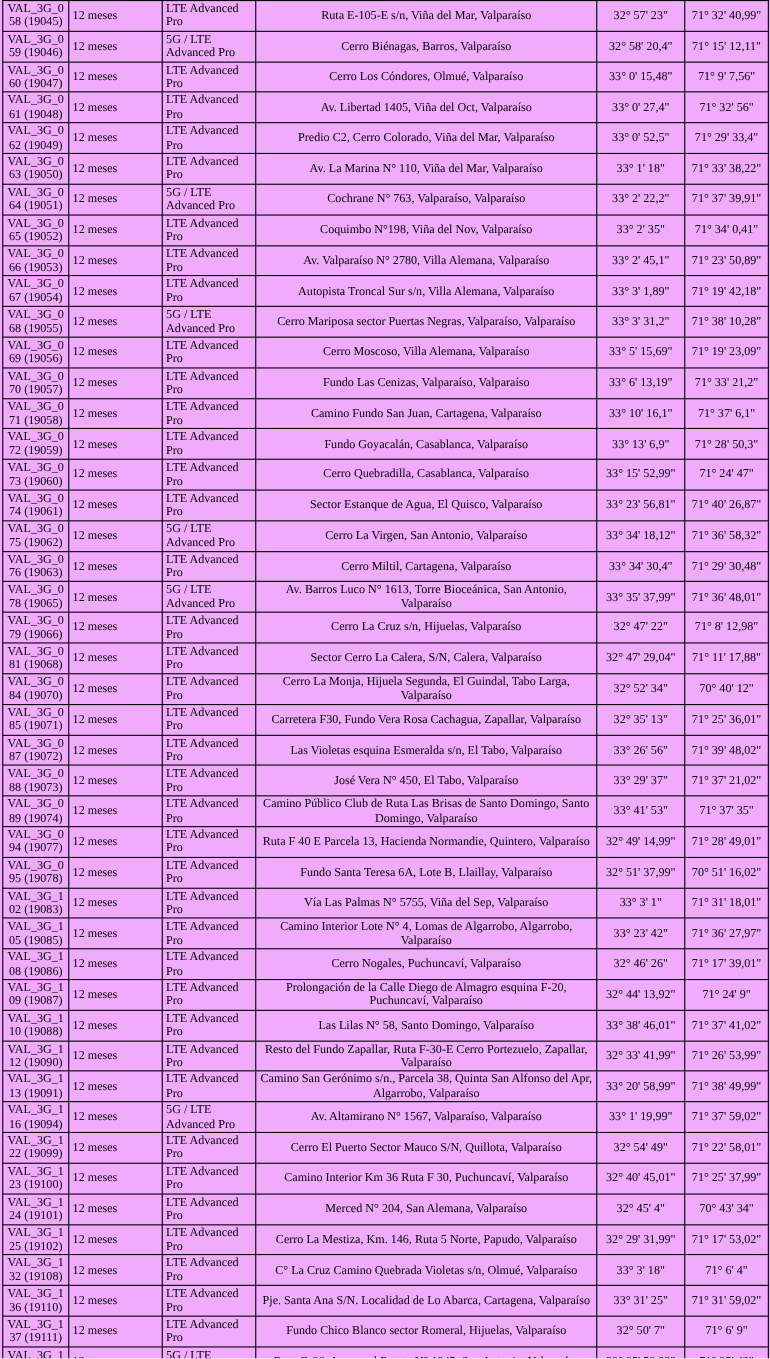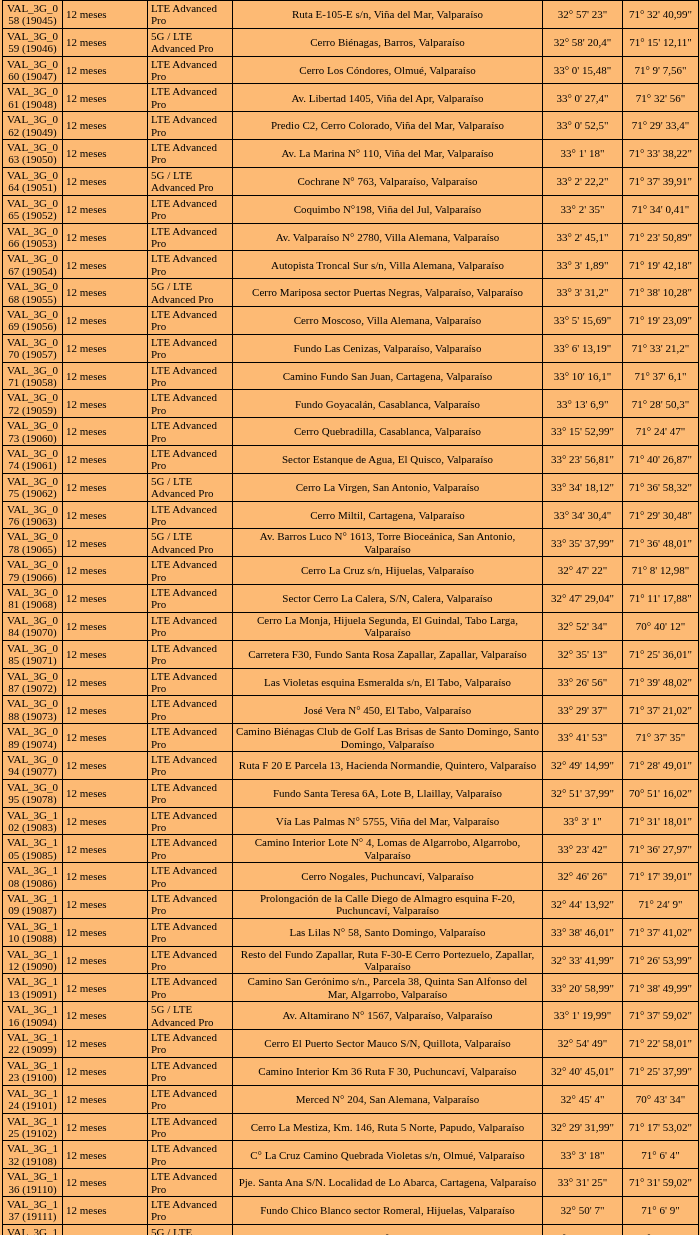--- a/index.html
+++ b/index.html
@@ -4,21 +4,21 @@
 <style>
   html, body {
     margin: 0;
     padding: 0;
     background: #ffffff;
   }
   .page {
     width: 700px;
     height: 1235px;
     overflow: hidden;
-    background: #fdba74;
+    background: #f0abfc;
   }
   table.sites-table {
     border-collapse: collapse;
     table-layout: fixed;
     margin-left: 2px;
     width: 696px;
   }
   table.sites-table td {
     border: 1px solid #000000;
     font-family: "Liberation Serif", "DejaVu Serif", serif;
@@ -87,21 +87,21 @@
     <td class="c-addr">Cerro Los Cóndores, Olmué, Valparaíso</td>
     <td class="c-lat">33° 0' 15,48"</td>
     <td class="c-lon">71° 9' 7,56"</td>
   </tr>
         <tr>
     <td class="c-id">VAL_3G_0
 61 (19048)</td>
     <td class="c-term">12 meses</td>
     <td class="c-tech">LTE Advanced
 Pro</td>
-    <td class="c-addr">Av. Libertad 1405, Viña del Apr, Valparaíso</td>
+    <td class="c-addr">Av. Libertad 1405, Viña del Oct, Valparaíso</td>
     <td class="c-lat">33° 0' 27,4"</td>
     <td class="c-lon">71° 32' 56"</td>
   </tr>
         <tr>
     <td class="c-id">VAL_3G_0
 62 (19049)</td>
     <td class="c-term">12 meses</td>
     <td class="c-tech">LTE Advanced
 Pro</td>
     <td class="c-addr">Predio C2, Cerro Colorado, Viña del Mar, Valparaíso</td>
@@ -127,21 +127,21 @@
     <td class="c-addr">Cochrane N° 763, Valparaíso, Valparaíso</td>
     <td class="c-lat">33° 2' 22,2"</td>
     <td class="c-lon">71° 37' 39,91"</td>
   </tr>
         <tr>
     <td class="c-id">VAL_3G_0
 65 (19052)</td>
     <td class="c-term">12 meses</td>
     <td class="c-tech">LTE Advanced
 Pro</td>
-    <td class="c-addr">Coquimbo N°198, Viña del Jul, Valparaíso</td>
+    <td class="c-addr">Coquimbo N°198, Viña del Nov, Valparaíso</td>
     <td class="c-lat">33° 2' 35"</td>
     <td class="c-lon">71° 34' 0,41"</td>
   </tr>
         <tr>
     <td class="c-id">VAL_3G_0
 66 (19053)</td>
     <td class="c-term">12 meses</td>
     <td class="c-tech">LTE Advanced
 Pro</td>
     <td class="c-addr">Av. Valparaíso N° 2780, Villa Alemana, Valparaíso</td>
@@ -287,21 +287,21 @@
     <td class="c-addr">Cerro La Monja, Hijuela Segunda, El Guindal, Tabo Larga, Valparaíso</td>
     <td class="c-lat">32° 52' 34"</td>
     <td class="c-lon">70° 40' 12"</td>
   </tr>
         <tr>
     <td class="c-id">VAL_3G_0
 85 (19071)</td>
     <td class="c-term">12 meses</td>
     <td class="c-tech">LTE Advanced
 Pro</td>
-    <td class="c-addr">Carretera F30, Fundo Santa Rosa Zapallar, Zapallar, Valparaíso</td>
+    <td class="c-addr">Carretera F30, Fundo Vera Rosa Cachagua, Zapallar, Valparaíso</td>
     <td class="c-lat">32° 35' 13"</td>
     <td class="c-lon">71° 25' 36,01"</td>
   </tr>
         <tr>
     <td class="c-id">VAL_3G_0
 87 (19072)</td>
     <td class="c-term">12 meses</td>
     <td class="c-tech">LTE Advanced
 Pro</td>
     <td class="c-addr">Las Violetas esquina Esmeralda s/n, El Tabo, Valparaíso</td>
@@ -317,51 +317,51 @@
     <td class="c-addr">José Vera N° 450, El Tabo, Valparaíso</td>
     <td class="c-lat">33° 29' 37"</td>
     <td class="c-lon">71° 37' 21,02"</td>
   </tr>
         <tr>
     <td class="c-id">VAL_3G_0
 89 (19074)</td>
     <td class="c-term">12 meses</td>
     <td class="c-tech">LTE Advanced
 Pro</td>
-    <td class="c-addr">Camino Biénagas Club de Golf Las Brisas de Santo Domingo, Santo Domingo, Valparaíso</td>
+    <td class="c-addr">Camino Público Club de Ruta Las Brisas de Santo Domingo, Santo Domingo, Valparaíso</td>
     <td class="c-lat">33° 41' 53"</td>
     <td class="c-lon">71° 37' 35"</td>
   </tr>
         <tr>
     <td class="c-id">VAL_3G_0
 94 (19077)</td>
     <td class="c-term">12 meses</td>
     <td class="c-tech">LTE Advanced
 Pro</td>
-    <td class="c-addr">Ruta F 20 E Parcela 13, Hacienda Normandie, Quintero, Valparaíso</td>
+    <td class="c-addr">Ruta F 40 E Parcela 13, Hacienda Normandie, Quintero, Valparaíso</td>
     <td class="c-lat">32° 49' 14,99"</td>
     <td class="c-lon">71° 28' 49,01"</td>
   </tr>
         <tr>
     <td class="c-id">VAL_3G_0
 95 (19078)</td>
     <td class="c-term">12 meses</td>
     <td class="c-tech">LTE Advanced
 Pro</td>
     <td class="c-addr">Fundo Santa Teresa 6A, Lote B, Llaillay, Valparaíso</td>
     <td class="c-lat">32° 51' 37,99"</td>
     <td class="c-lon">70° 51' 16,02"</td>
   </tr>
         <tr>
     <td class="c-id">VAL_3G_1
 02 (19083)</td>
     <td class="c-term">12 meses</td>
     <td class="c-tech">LTE Advanced
 Pro</td>
-    <td class="c-addr">Vía Las Palmas N° 5755, Viña del Mar, Valparaíso</td>
+    <td class="c-addr">Vía Las Palmas N° 5755, Viña del Sep, Valparaíso</td>
     <td class="c-lat">33° 3' 1"</td>
     <td class="c-lon">71° 31' 18,01"</td>
   </tr>
         <tr>
     <td class="c-id">VAL_3G_1
 05 (19085)</td>
     <td class="c-term">12 meses</td>
     <td class="c-tech">LTE Advanced
 Pro</td>
     <td class="c-addr">Camino Interior Lote N° 4, Lomas de Algarrobo, Algarrobo, Valparaíso</td>
@@ -407,21 +407,21 @@
     <td class="c-addr">Resto del Fundo Zapallar, Ruta F-30-E Cerro Portezuelo, Zapallar, Valparaíso</td>
     <td class="c-lat">32° 33' 41,99"</td>
     <td class="c-lon">71° 26' 53,99"</td>
   </tr>
         <tr>
     <td class="c-id">VAL_3G_1
 13 (19091)</td>
     <td class="c-term">12 meses</td>
     <td class="c-tech">LTE Advanced
 Pro</td>
-    <td class="c-addr">Camino San Gerónimo s/n., Parcela 38, Quinta San Alfonso del Mar, Algarrobo, Valparaíso</td>
+    <td class="c-addr">Camino San Gerónimo s/n., Parcela 38, Quinta San Alfonso del Apr, Algarrobo, Valparaíso</td>
     <td class="c-lat">33° 20' 58,99"</td>
     <td class="c-lon">71° 38' 49,99"</td>
   </tr>
         <tr>
     <td class="c-id">VAL_3G_1
 16 (19094)</td>
     <td class="c-term">12 meses</td>
     <td class="c-tech">5G / LTE
 Advanced Pro</td>
     <td class="c-addr">Av. Altamirano N° 1567, Valparaíso, Valparaíso</td>

